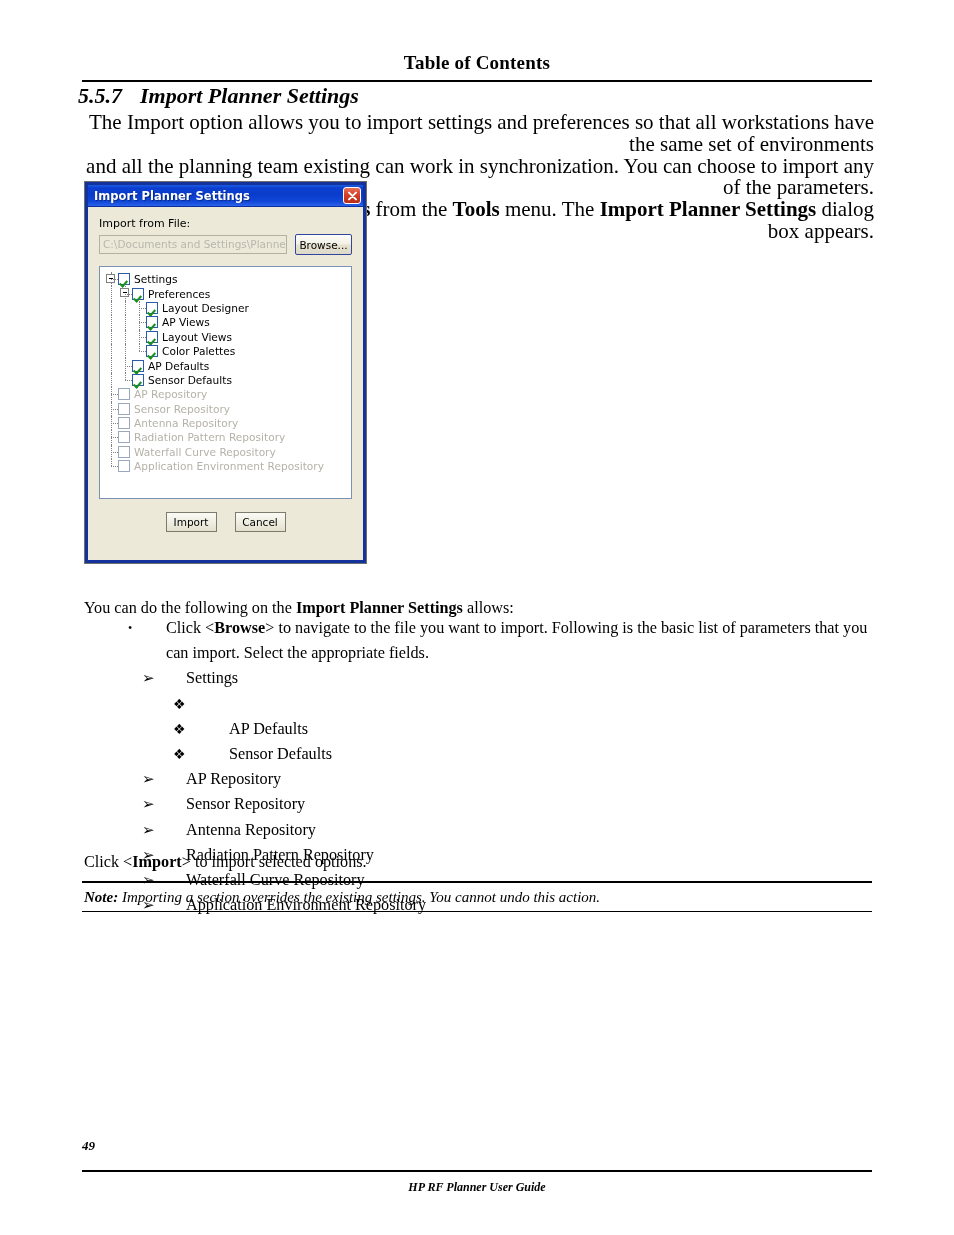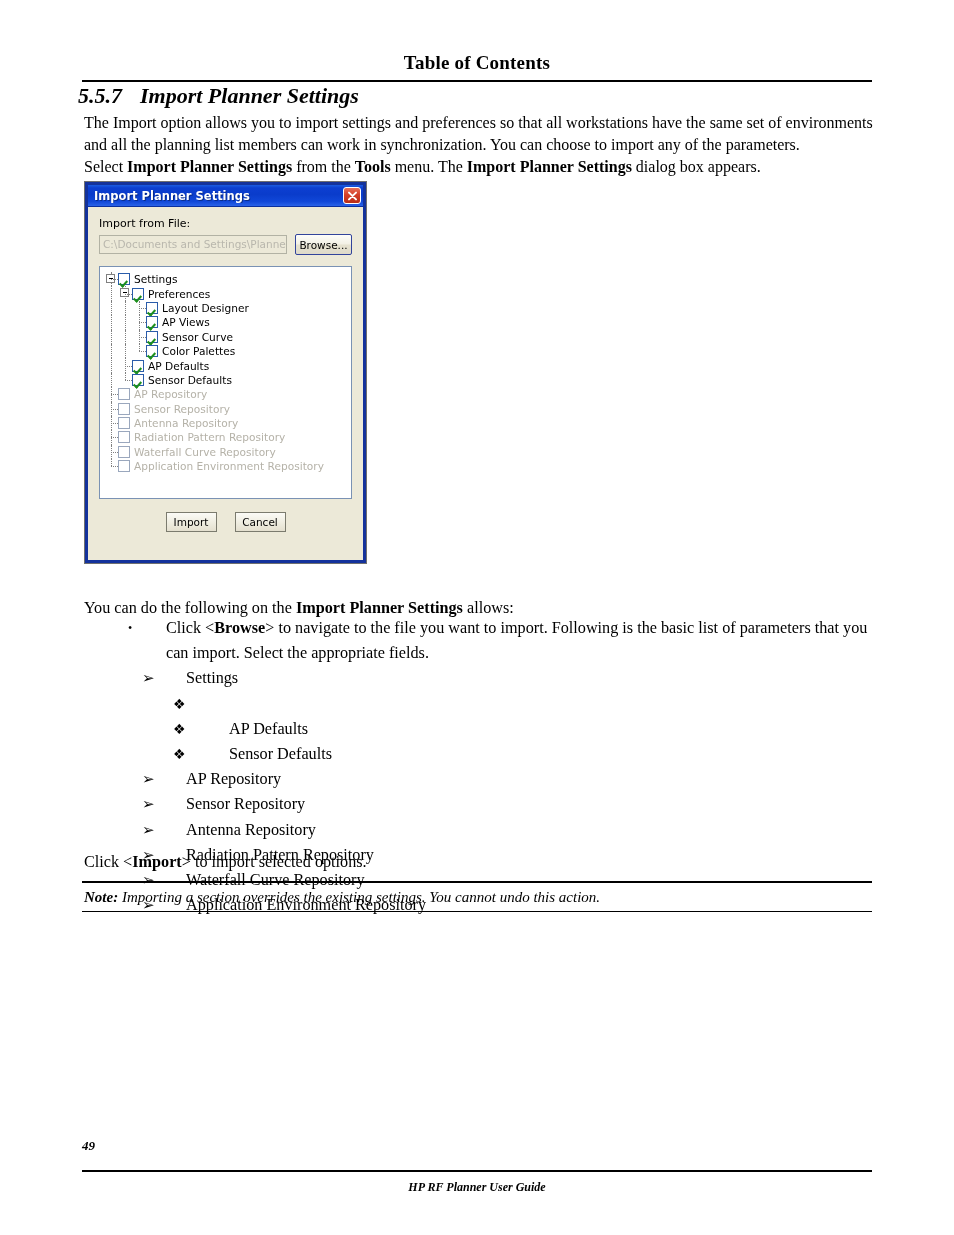--- a/index.html
+++ b/index.html
@@ -39,23 +39,23 @@
     font-style: italic;
     font-family: "Liberation Serif", serif;
     white-space: nowrap;
   }
   .section-heading .num { display: inline-block; min-width: 62px; }
 
   
   .intro {
     position: absolute;
     left: 84px; top: 112px; width: 790px;
-    font-size: 16px;
+    font-size: 21px;
     line-height: 21.8px;
-    text-align: left;
+    text-align: right;
   }
   .intro b { font-weight: bold; }
 
   
   .dialog {
     position: absolute;
     left: 85px; top: 182px;
     width: 281px; height: 381px;
     border: 3px solid #14329b;
     background: #ece9d8;
@@ -283,21 +283,21 @@
     <div class="header-title">Table of Contents</div>
     <div class="header-rule"></div>
   </div>
 
   <div class="section-heading">
     <span class="num">5.5.7</span><span>Import Planner Settings</span>
   </div>
 
   <div class="intro">
     <div>The Import option allows you to import settings and preferences so that all workstations have the same set of environments</div>
-    <div>and all the planning list members can work in synchronization. You can choose to import any of the parameters.</div>
+    <div>and all the planning team existing can work in synchronization. You can choose to import any of the parameters.</div>
     <div><span>Select </span><b>Import Planner Settings</b><span> from the </span><b>Tools</b><span> menu. The </span><b>Import Planner Settings</b><span> dialog box appears.</span></div>
   </div>
 
   <div class="dialog">
 
     <div class="titlebar">
       <div class="titlebar-text">Import Planner Settings</div>
       <div class="close-btn">
         <svg width="11" height="10" viewBox="0 0 11 10" aria-hidden="true">
           <path d="M2 1.6 L9 8.4 M9 1.6 L2 8.4" stroke="#ffffff" stroke-width="2" stroke-linecap="round"></path>
@@ -342,21 +342,21 @@
             <span class="indent guide" style="width: 14px;"></span>
             <span class="indent elbow" style="width: 14px;"></span>
             <span class="cb checked"></span>
             <span class="tree-label">AP Views</span>
           </div>
           <div class="tree-row">
             <span class="indent guide" style="width: 14px;"></span>
             <span class="indent guide" style="width: 14px;"></span>
             <span class="indent elbow" style="width: 14px;"></span>
             <span class="cb checked"></span>
-            <span class="tree-label">Sensor Curve</span>
+            <span class="tree-label">Layout Views</span>
           </div>
           <div class="tree-row">
             <span class="indent guide" style="width: 14px;"></span>
             <span class="indent guide" style="width: 14px;"></span>
             <span class="indent elbow last" style="width: 14px;"></span>
             <span class="cb checked"></span>
             <span class="tree-label">Color Palettes</span>
           </div>
           <div class="tree-row">
             <span class="indent guide" style="width: 14px;"></span>

